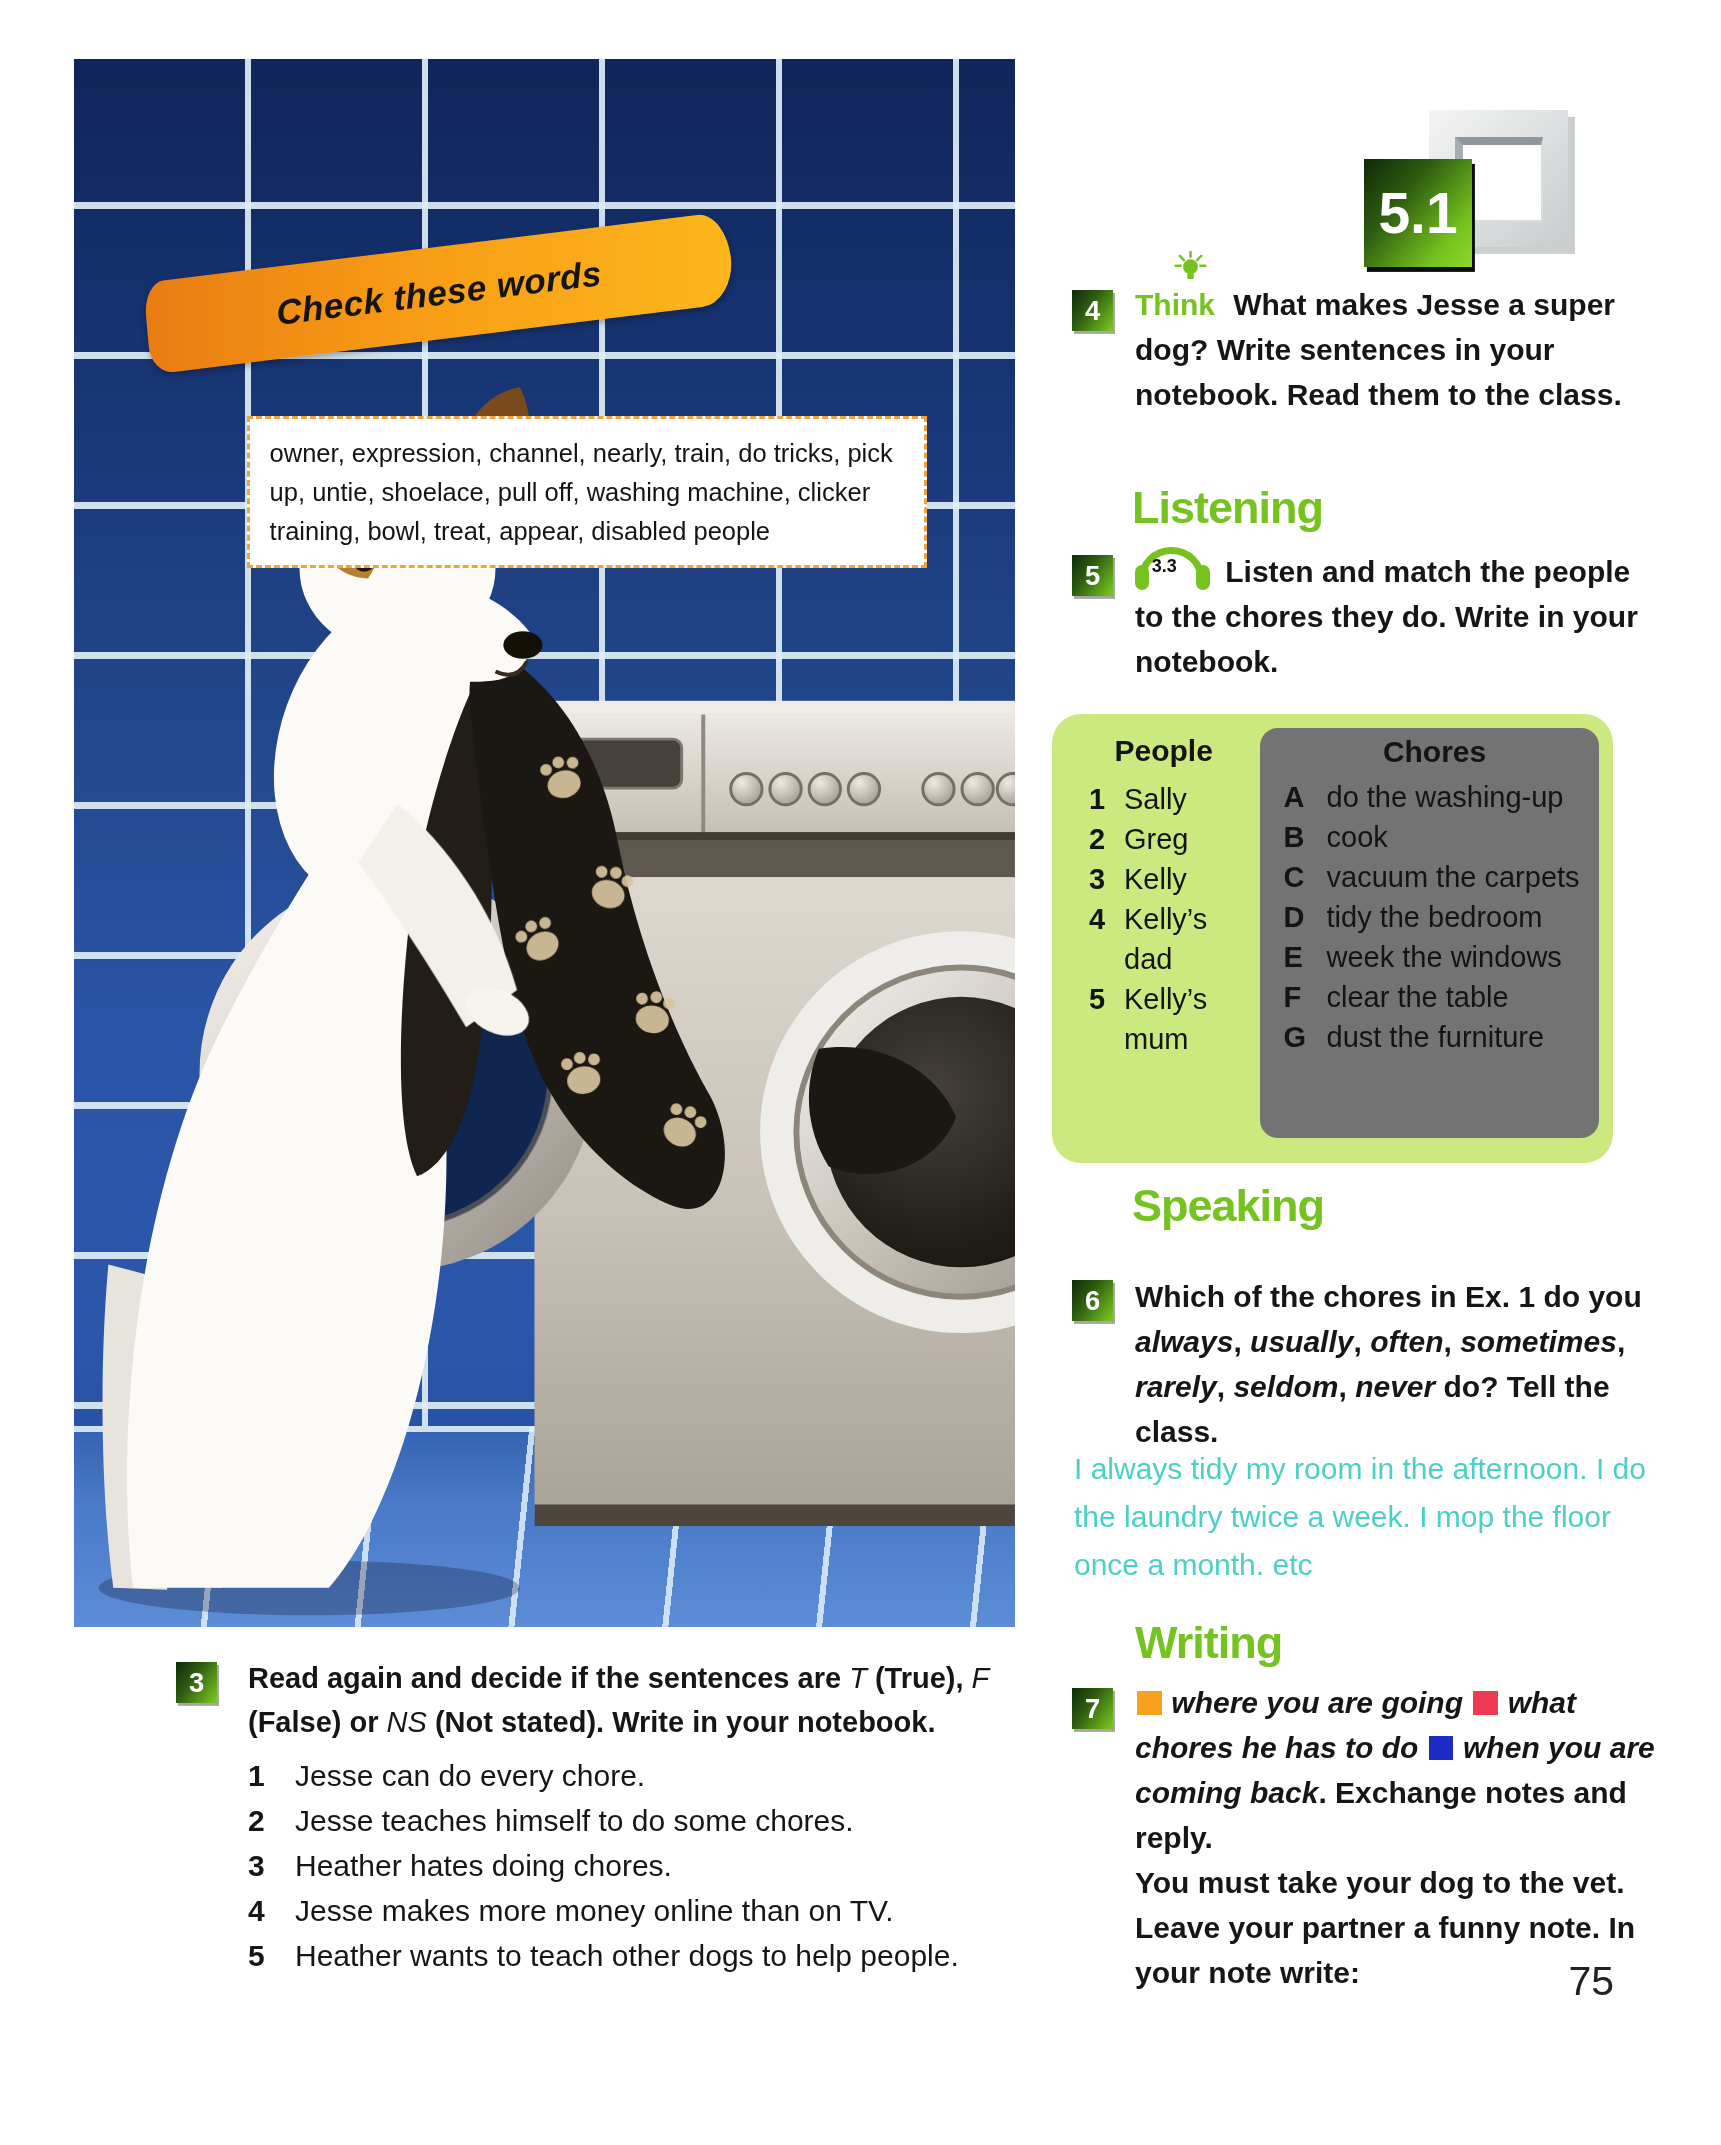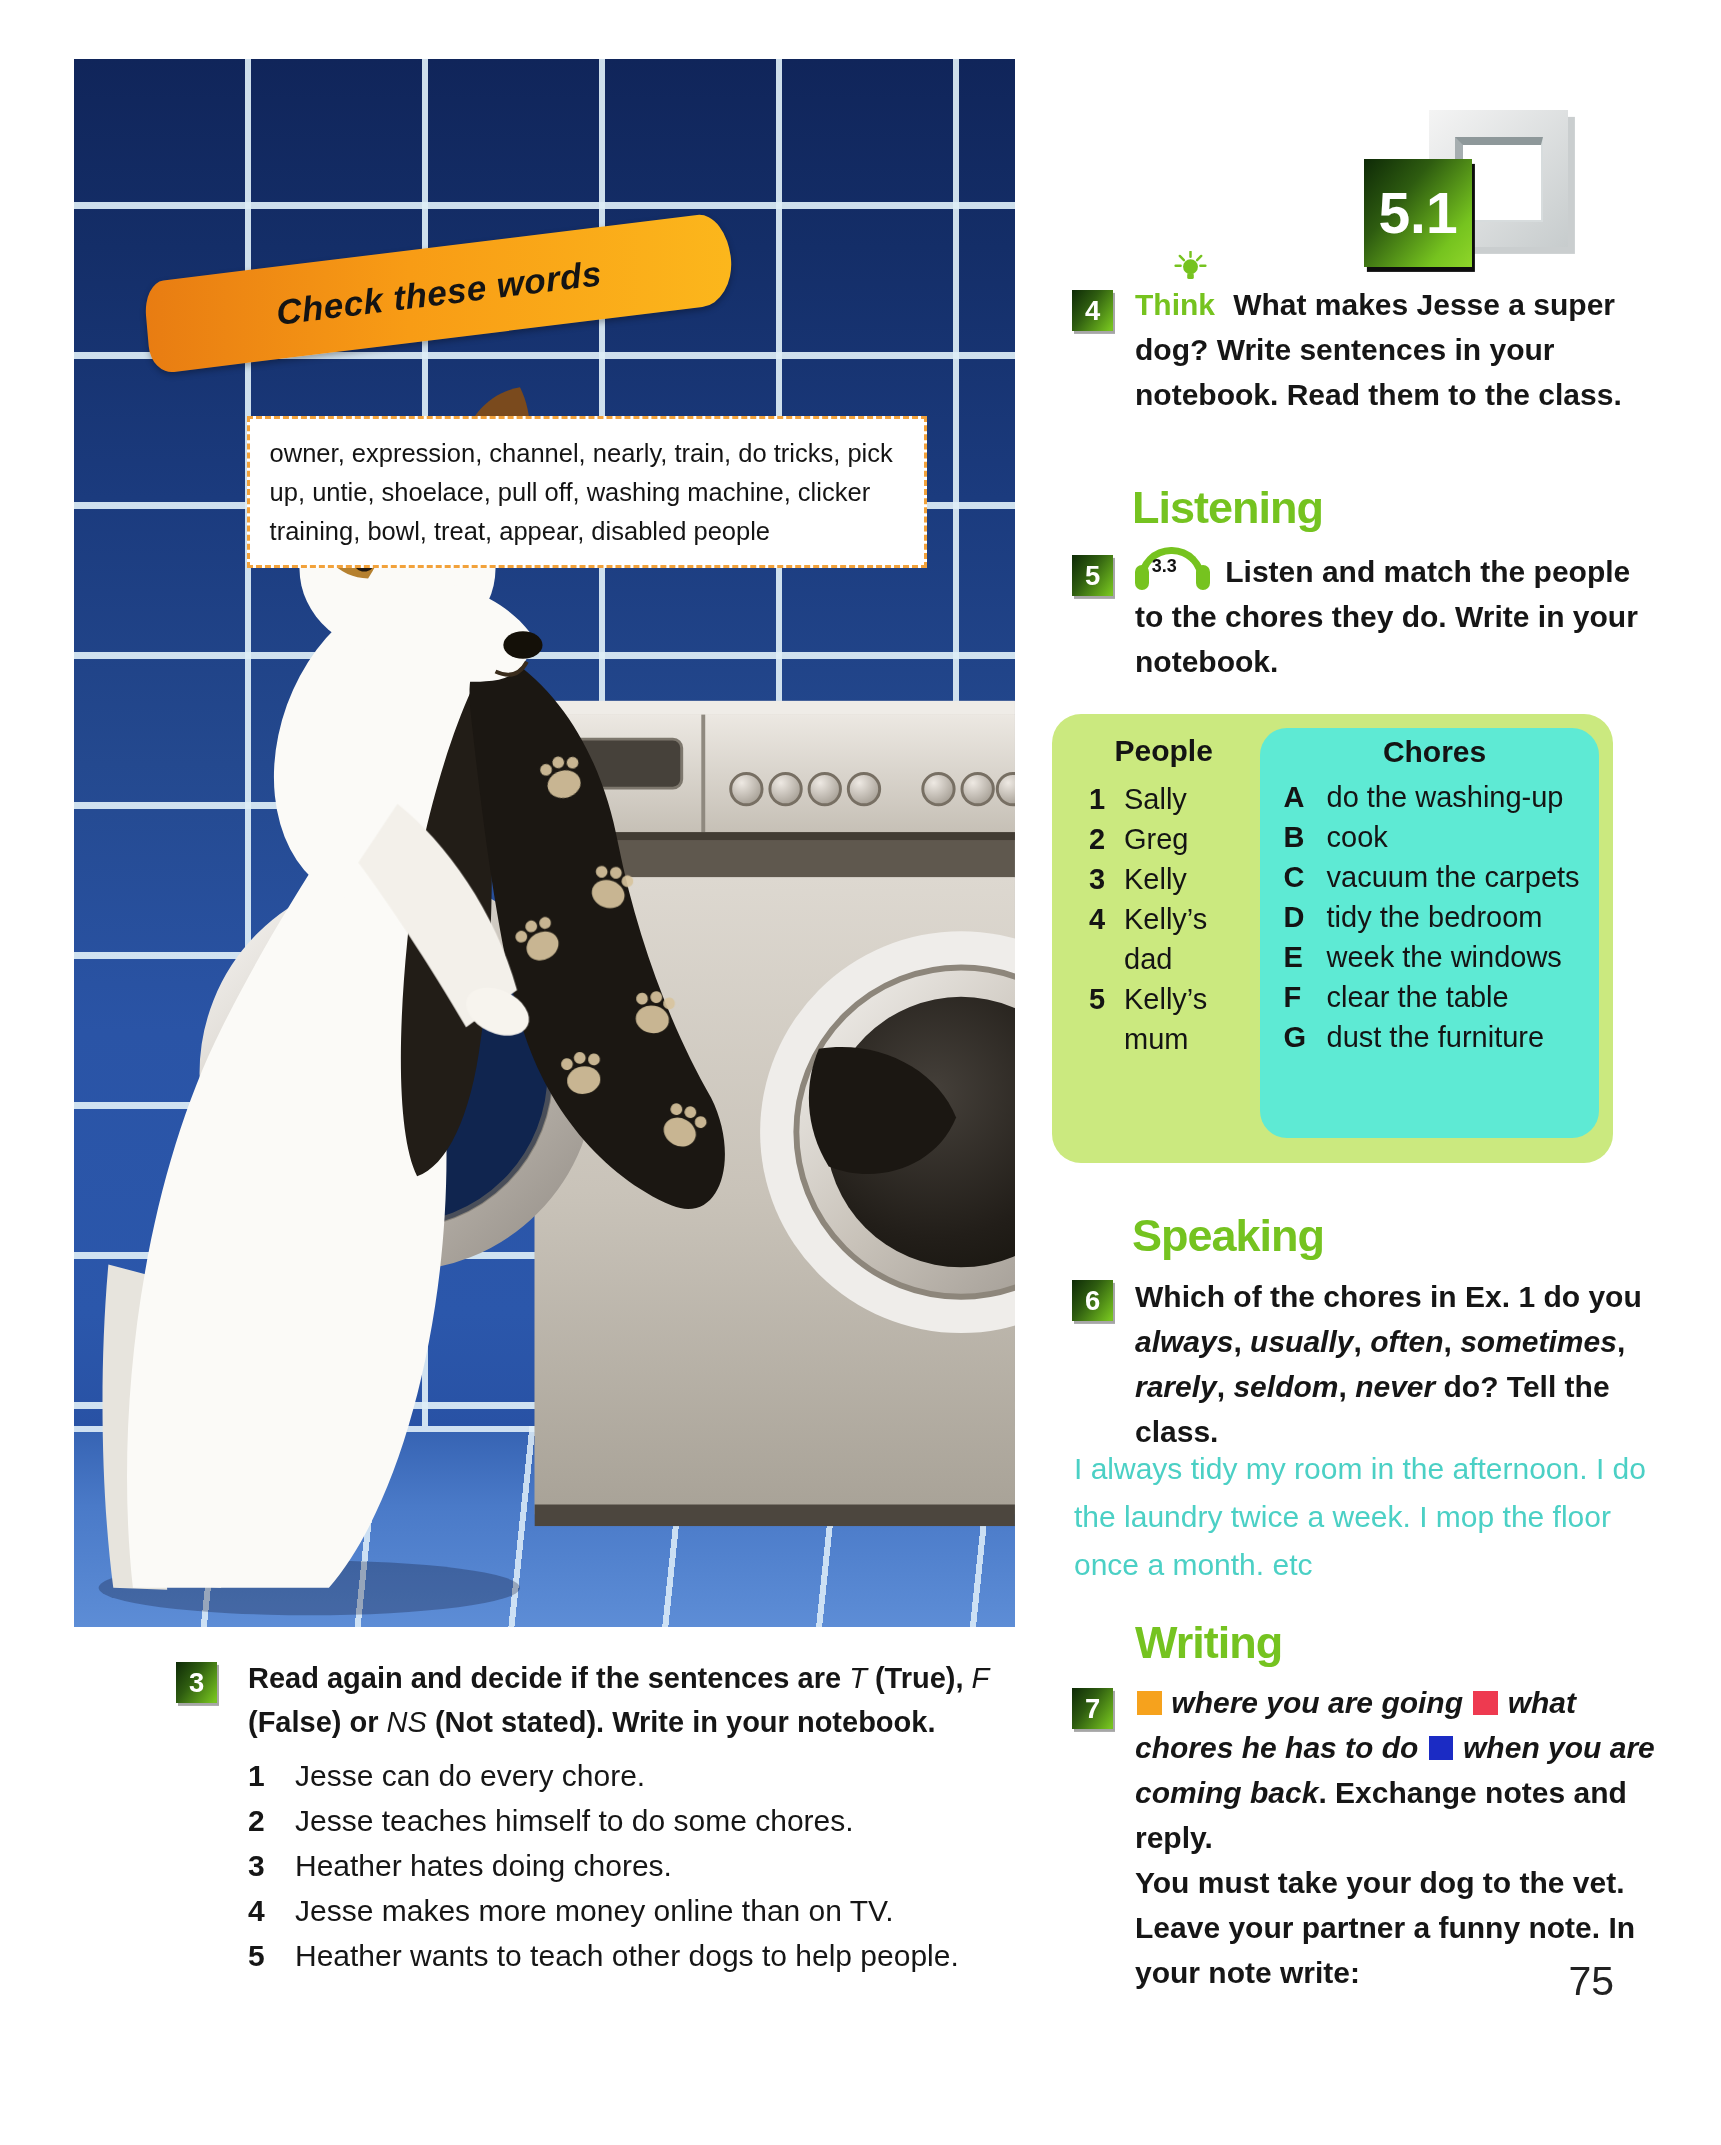--- a/index.html
+++ b/index.html
@@ -67,21 +67,21 @@
   .hp-num{position:absolute;left:16.7px;bottom:1px;font-size:18px;font-weight:700;color:#111;}
 
   
   .match-box{position:absolute;left:1052px;top:714px;width:561px;height:449px;background:#cbe97f;
     border-radius:29px;display:flex;}
   .people-col{width:208px;padding:19.6px 0 0 37px;box-sizing:border-box;}
   .col-title{font-weight:700;font-size:30px;color:#141414;margin-bottom:11.8px;}
   .people-col .col-title{margin-left:25.5px;}
   .p-row{display:grid;grid-template-columns:35px 1fr;font-size:29px;line-height:40px;color:#141414;}
   .pnum{font-weight:700;}
-  .chores-panel{flex:1;margin:13.7px 13.7px 25.5px 0;background:#5eead4;border-radius:27px;
+  .chores-panel{flex:1;margin:13.7px 13.7px 25.5px 0;background:#737373;border-radius:18px;
     padding:7.8px 13.7px 7.8px 23.5px;box-sizing:border-box;}
   .chores-panel .col-title{text-align:center;margin-bottom:7.8px;}
   .c-row{display:grid;grid-template-columns:43px 1fr;font-size:29px;line-height:40px;color:#141414;}
   .cletter{font-weight:700;}
 
   
   .example{position:absolute;left:1074px;top:1445px;width:603px;font-size:30px;line-height:48px;
     color:#4bd0c5;font-weight:400;}
 
   
@@ -346,21 +346,21 @@
           </div>
 
           <div class="c-row">
             <span class="cletter">G</span>
             <span>dust the furniture</span>
           </div>
         </div>
     </div>
   </div>
 
-  <div class="section-h" style="left:1132px;top:1210px;">Speaking</div>
+  <div class="section-h" style="left:1132px;top:1180px;">Speaking</div>
   <div class="num-badge" style="left:1072px;top:1280px;">6</div>
   <div class="ex-text" style="left:1135px;top:1274px;width:524px;">
     
   <span class="b">Which of the chores in Ex. 1 do you </span><span class="bi">always</span><span class="b">, </span><span class="bi">usually</span><span class="b">, </span><span class="bi">often</span><span class="b">, </span><span class="bi">sometimes</span><span class="b">, </span><span class="bi">rarely</span><span class="b">, </span><span class="bi">seldom</span><span class="b">, </span><span class="bi">never</span><span class="b"> do? Tell the class.</span></div>
 
   <div class="example">I always tidy my room in the afternoon. I do the laundry twice a week. I mop the floor once a month. etc</div>
 
   <div class="section-h" style="left:1135px;top:1617px;">Writing</div>
   <div class="num-badge" style="left:1072px;top:1688px;">7</div>
   <div class="ex-text" style="left:1135px;top:1680px;width:529px;">

